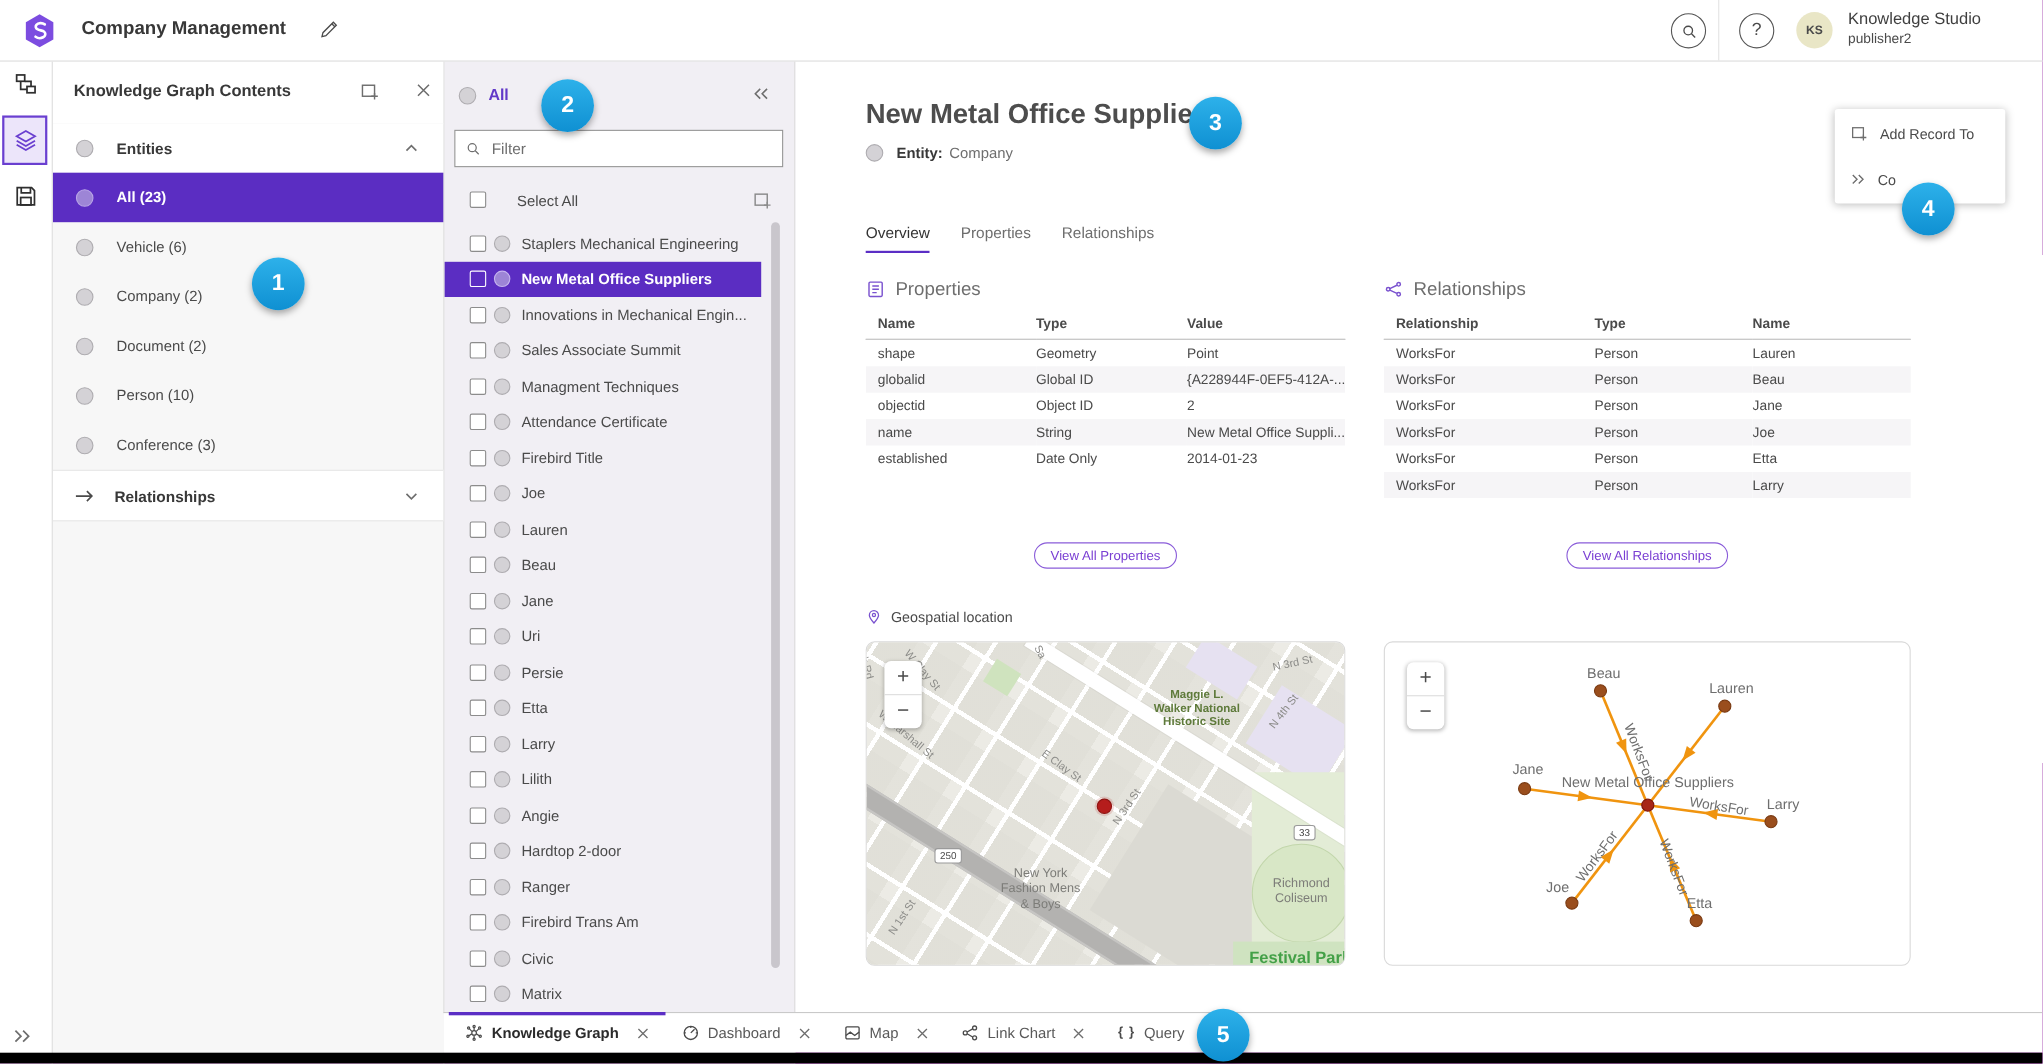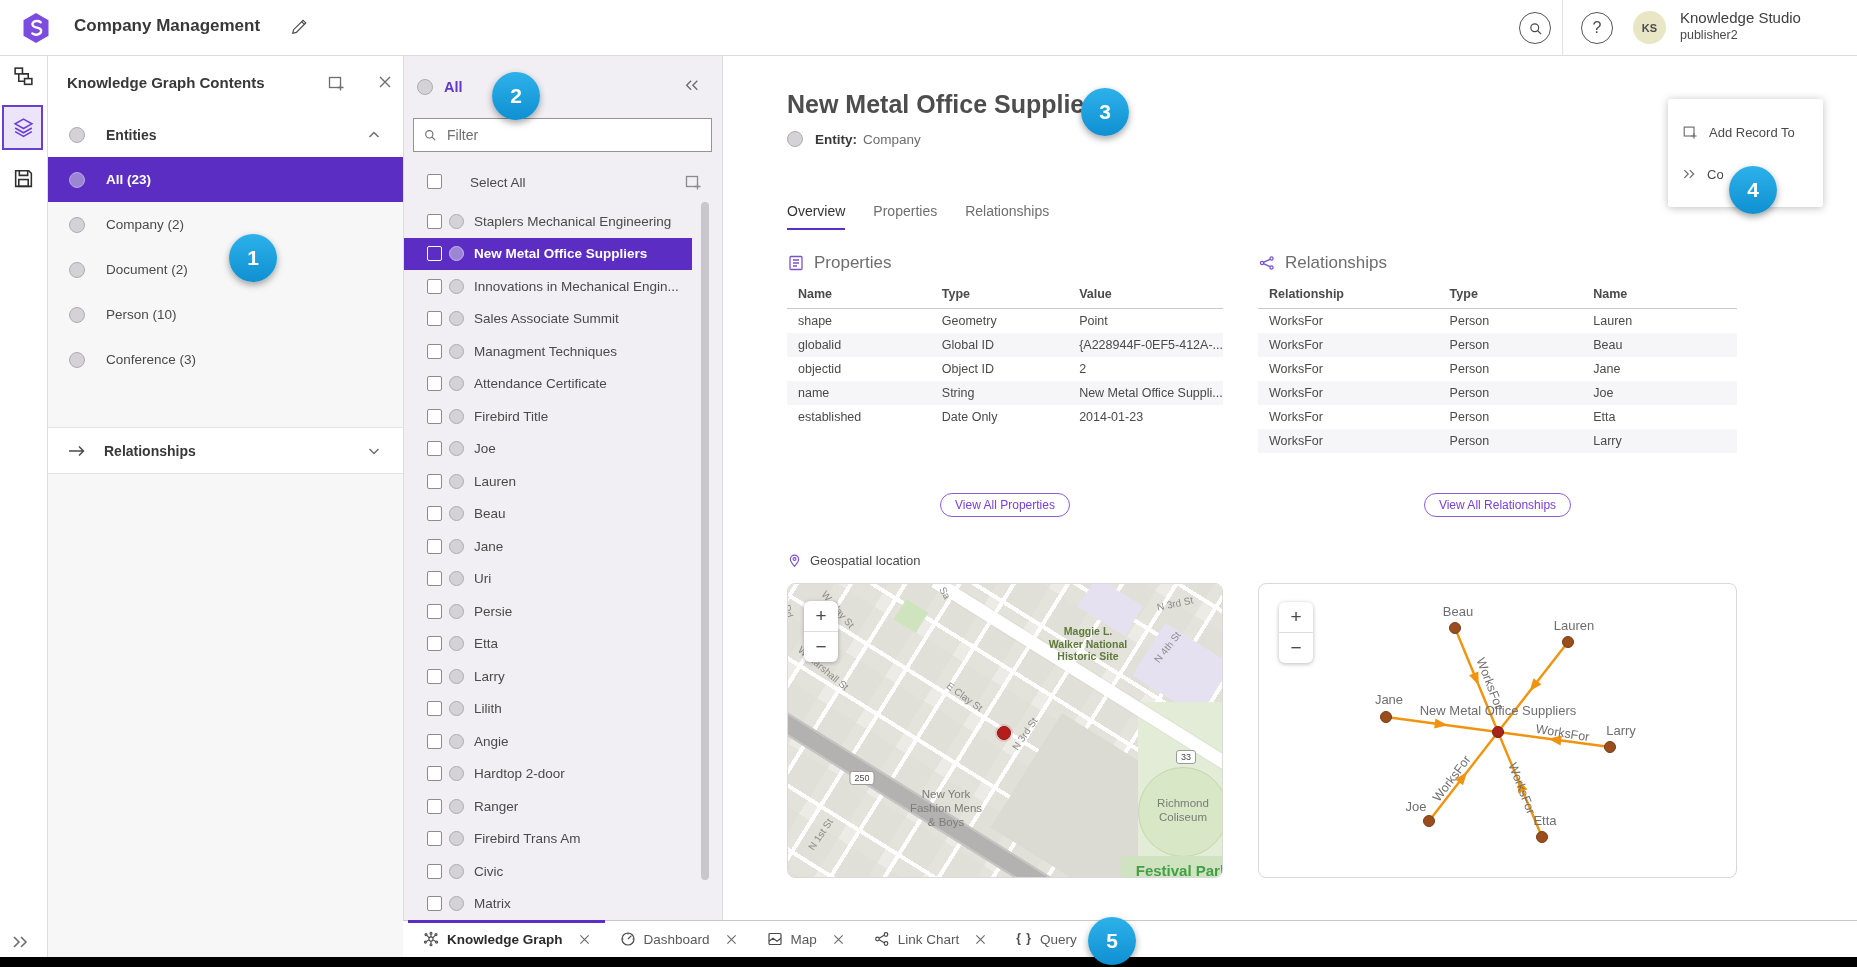--- a/index.html
+++ b/index.html
@@ -122,21 +122,21 @@
   #doc-tabs{display:flex;height:100%;padding-left:5px;}
   .doctab{position:relative;display:flex;align-items:center;gap:8px;padding:0 15px;font-size:13.5px;color:#595959;cursor:pointer;white-space:nowrap;}
   .doctab .ticon{width:16px;height:16px;color:#4a4a4a;}
   .doctab .ticon.braces{width:auto;font-size:12px;font-weight:700;letter-spacing:1px;}
   .doctab .closex{margin-left:8px;width:11px;height:11px;color:#6e6e6e;}
   .doctab.active{color:#2b2b2b;font-weight:700;}
   .doctab.active::before{content:"";position:absolute;left:0;top:-1px;width:100%;height:3px;background:#5b2ec5;}
   .black-strip{position:absolute;left:0;top:957px;width:1857px;height:10px;background:#000;z-index:20;}
   
   .menu{position:absolute;left:1668px;top:99px;width:155px;background:#fff;border-radius:3px;
-    box-shadow:0 1px 8px rgba(0,0,0,.25);z-index:30;padding:12px 0;}
+    box-shadow:0 1px 8px rgba(0,0,0,.25);z-index:30;padding:1px 0;}
   .menu-item{height:42px;display:flex;align-items:center;gap:11px;padding:0 14px;font-size:13px;color:#4a4a4a;cursor:pointer;white-space:nowrap;}
   .menu-item svg{color:#6e6e6e;flex:none;}
   
   .badge{position:absolute;width:48px;height:48px;border-radius:50%;background:linear-gradient(180deg,#2db1ea,#0f90d2);
     color:#fff;font-size:21px;font-weight:700;display:flex;align-items:center;justify-content:center;
     box-shadow:0 3px 7px rgba(0,0,0,.35);z-index:50;}
 </style>
 </head>
 <body>
 
@@ -224,20 +224,24 @@
       <span class="sb-chev">
         <svg viewBox="0 0 14 14" fill="none" stroke="currentColor" stroke-width="1.5">
             <path d="M2.5 9l4.5-4.5L11.5 9"></path>
           </svg>
       </span>
     </div>
     <div id="entity-type-list">
         <div class="side-row sel">
           <span class="dot"></span>
           <span class="lbl">All (23)</span>
+        </div>
+        <div class="side-row">
+          <span class="dot"></span>
+          <span class="lbl">Vehicle (6)</span>
         </div>
         <div class="side-row">
           <span class="dot"></span>
           <span class="lbl">Company (2)</span>
         </div>
         <div class="side-row">
           <span class="dot"></span>
           <span class="lbl">Document (2)</span>
         </div>
         <div class="side-row">

